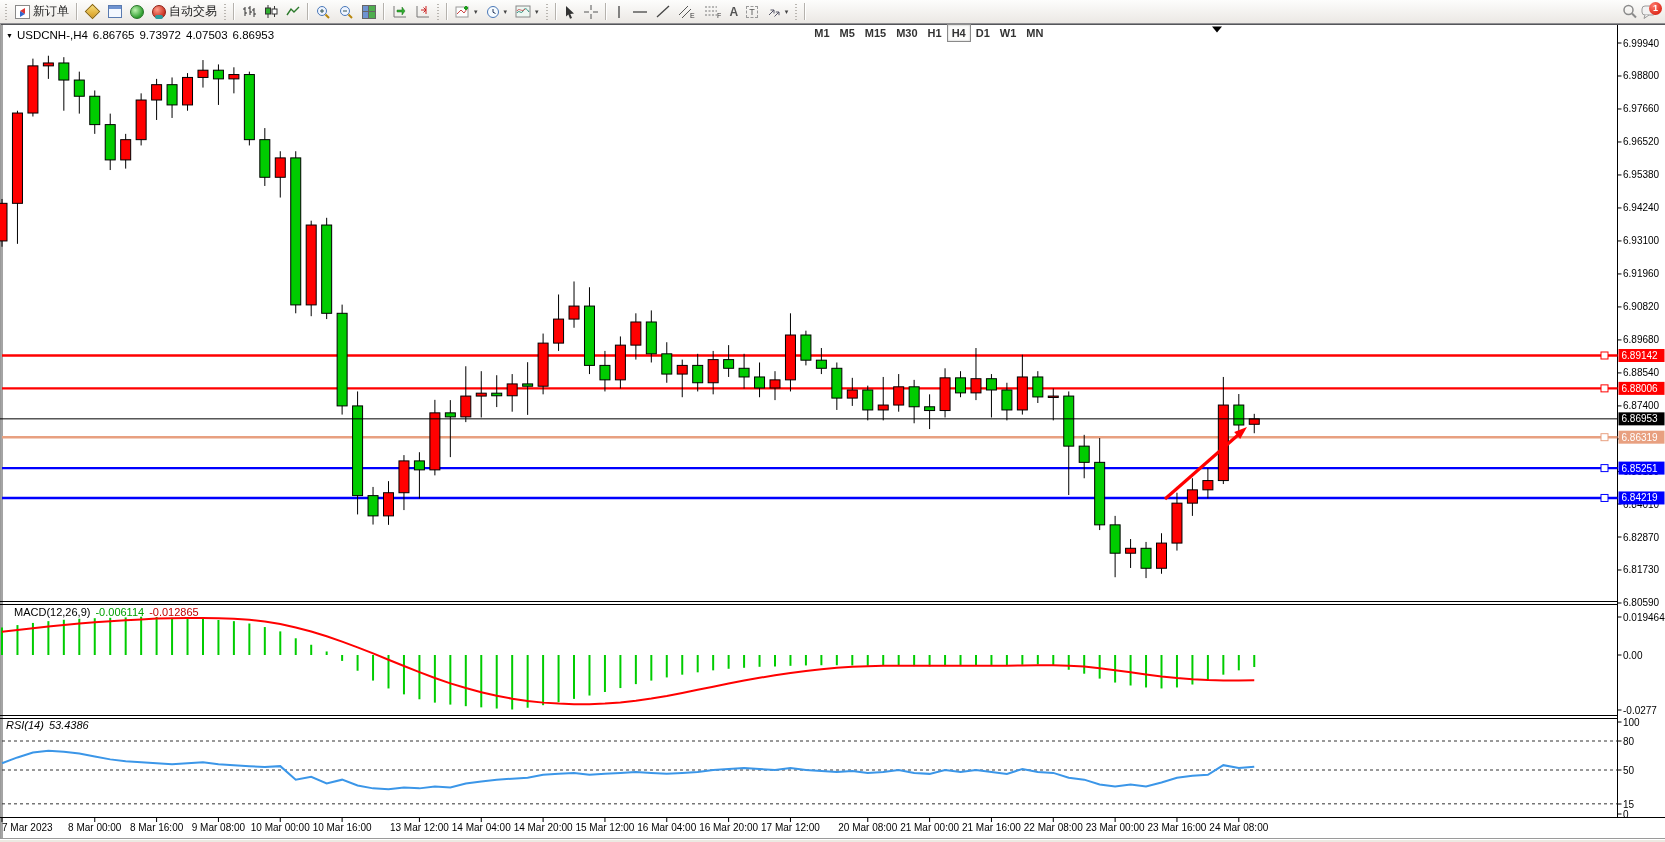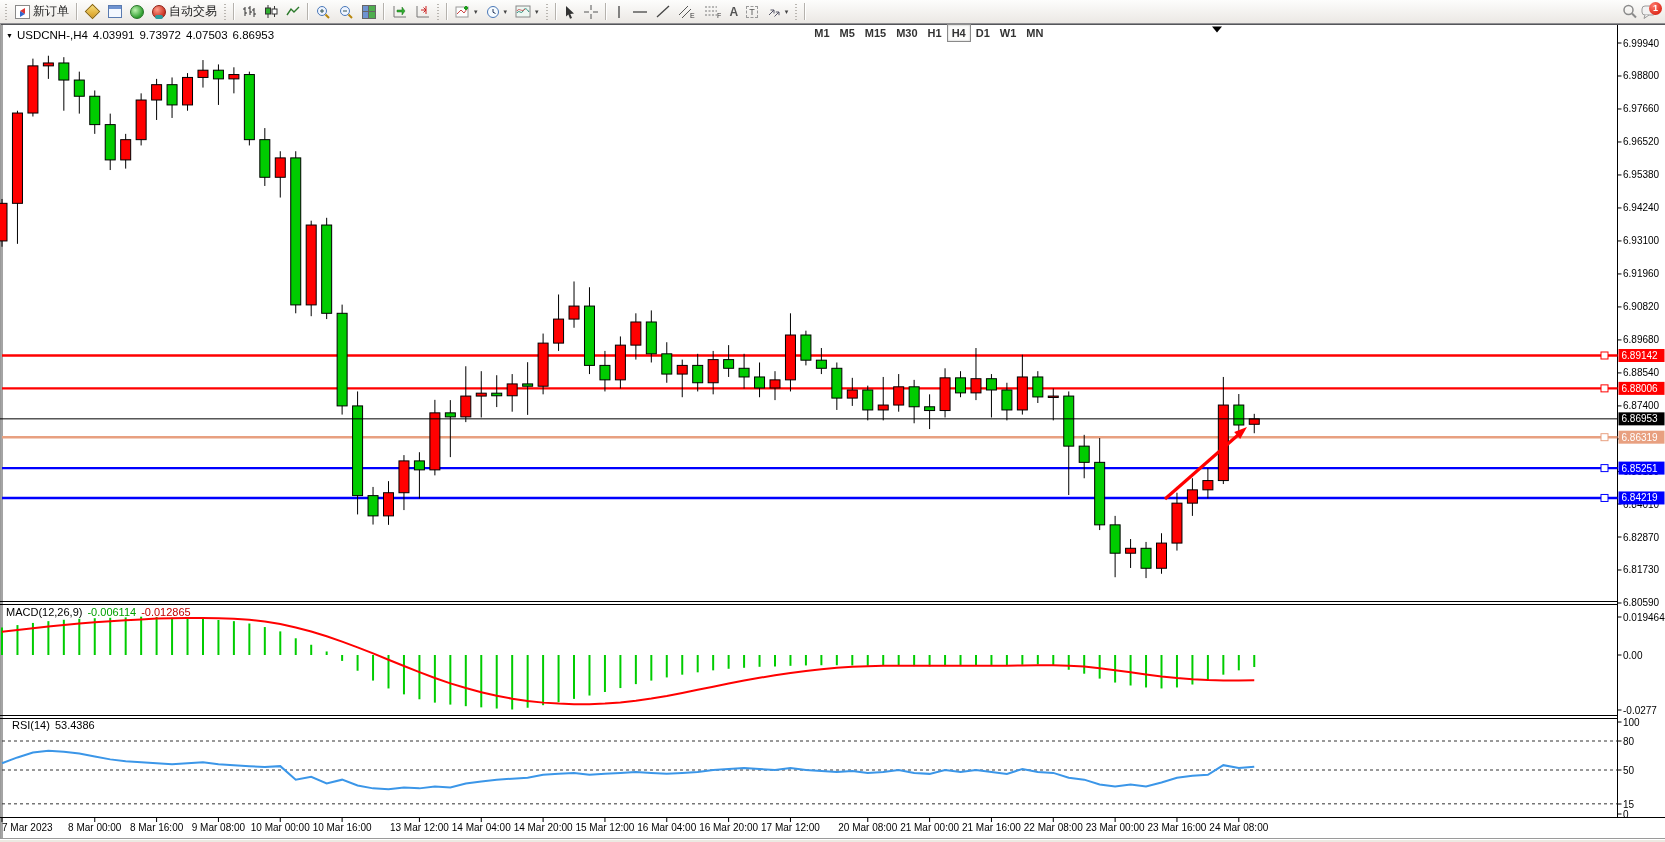--- a/index.html
+++ b/index.html
@@ -49,22 +49,22 @@
   .chatwrap{position:relative;width:22px;height:20px;display:inline-flex;align-items:center;justify-content:flex-start;}
   
   .chart-window{position:absolute;top:24px;left:0;width:1665px;height:815px;background:#fff;
     border-top:1px solid #55565a;z-index:0;}
   #chart-svg{position:absolute;top:0;left:0;z-index:2;pointer-events:none;}
   .overlay{position:absolute;z-index:3;white-space:nowrap;pointer-events:none;}
   .chart-title{left:6px;top:29px;font-size:11.5px;color:#000;}
   .chart-title .tri{font-size:7px;position:relative;top:-1px;margin-right:4px;}
   .chart-title span.v{margin-left:5px;}
   .ind-label{font-size:11px;color:#000;}
-  .macd-label{left:6px;top:606px;}
-  .rsi-label{left:12px;top:719px;}
+  .macd-label{left:14px;top:606px;}
+  .rsi-label{left:6px;top:719px;font-style:italic;}
   .v-main{color:#00a000;margin-left:5px;}
   .v-sig{color:#c00000;margin-left:5px;}
   .v-rsi{margin-left:5px;}
 </style>
 </head>
 <body>
 
 <div class="toolbar">
   <span class="grip"></span>
   <button class="tbtn">
@@ -231,21 +231,21 @@
         <rect x="1" y="2" width="14" height="9" rx="3" fill="#f2f2f2" stroke="#9a9a9a"></rect>
         <path d="M4 11 L3 14.5 L8 11" fill="#f2f2f2" stroke="#9a9a9a"></path>
       </svg>
     <span class="badge">1</span>
   </span>
 </div>
 
 <div class="chart-window"></div>
 
 <div class="overlay chart-title">
-  <span class="tri">▼</span><span>USDCNH-,H4</span><span class="v">4.03991</span><span class="v">9.73972</span><span class="v">4.07503</span><span class="v">6.86953</span>
+  <span class="tri">▼</span><span>USDCNH-,H4</span><span class="v">6.86765</span><span class="v">9.73972</span><span class="v">4.07503</span><span class="v">6.86953</span>
 </div>
 
 <div class="overlay ind-label macd-label">
   <span>MACD(12,26,9)</span><span class="v-main">-0.006114</span><span class="v-sig">-0.012865</span>
 </div>
 
 <div class="overlay ind-label rsi-label">
   <span>RSI(14)</span><span class="v-rsi">53.4386</span>
 </div>
 

